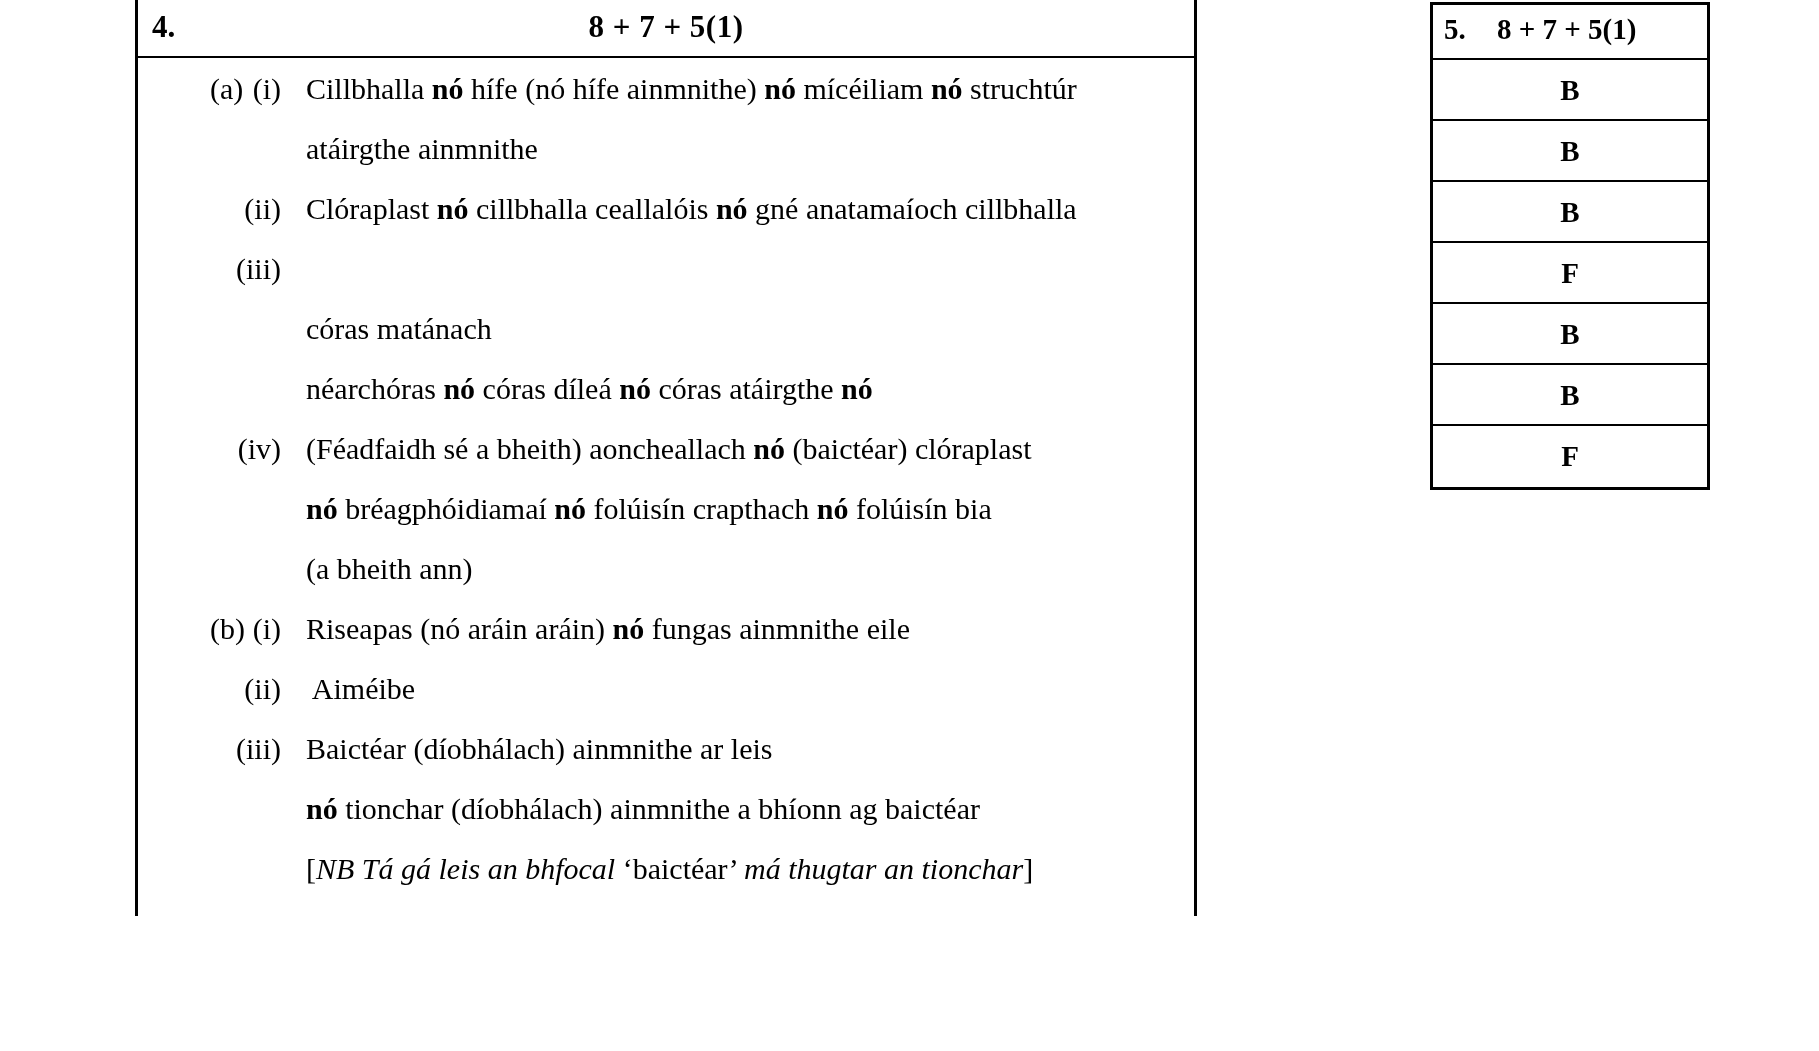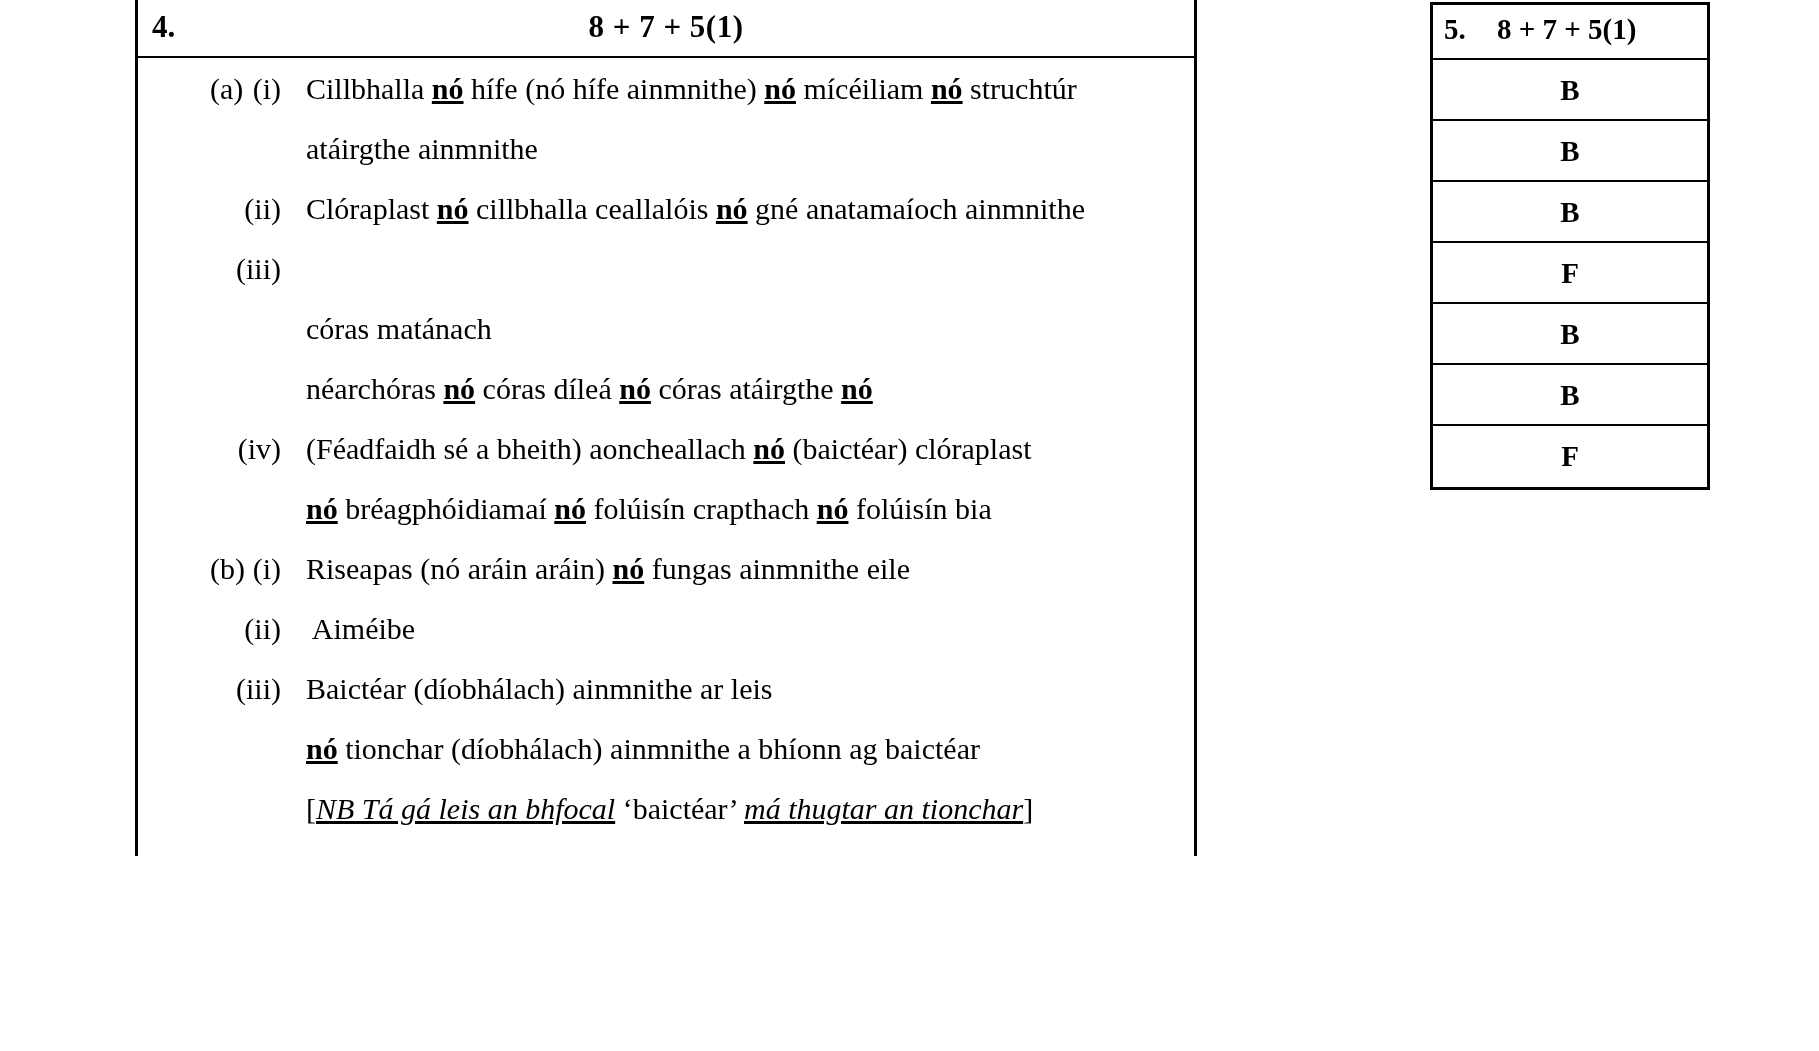--- a/index.html
+++ b/index.html
@@ -76,22 +76,22 @@
     flex: 0 0 78px;
     text-align: right;
     padding-right: 12px;
     box-sizing: border-box;
   }
   .col-text {
     flex: 1 1 auto;
     padding-left: 13px;
     white-space: pre;
   }
-  .col-text b { font-weight: bold; text-decoration: underline; }
-  .col-text i { font-style: italic; text-decoration: underline; }
+  .col-text b { font-weight: bold; }
+  .col-text i { font-style: italic; }
 
   
   .ansrow.cont .col-letter,
   .ansrow.cont .col-roman { visibility: hidden; }
 
   
   #side-table {
     position: absolute;
     left: 1430px;
     top: 2px;
@@ -149,21 +149,21 @@
           <div class="col-text"><span>Cillbhalla </span><b>nó</b><span> hífe (nó hífe ainmnithe) </span><b>nó</b><span> mícéiliam </span><b>nó</b><span> struchtúr</span></div>
         </div>
         <div class="ansrow cont">
           <div class="col-letter"></div>
           <div class="col-roman"></div>
           <div class="col-text"><span>atáirgthe ainmnithe</span></div>
         </div>
         <div class="ansrow">
           <div class="col-letter"></div>
           <div class="col-roman">(ii)</div>
-          <div class="col-text"><span>Clóraplast </span><b>nó</b><span> cillbhalla ceallalóis </span><b>nó</b><span> gné anatamaíoch ainmnithe</span></div>
+          <div class="col-text"><span>Clóraplast </span><b>nó</b><span> cillbhalla ceallalóis </span><b>nó</b><span> gné anatamaíoch cillbhalla</span></div>
         </div>
         <div class="ansrow">
           <div class="col-letter"></div>
           <div class="col-roman">(iii)</div>
         </div>
         <div class="ansrow cont">
           <div class="col-letter"></div>
           <div class="col-roman"></div>
           <div class="col-text"><span>córas matánach</span></div>
         </div>
@@ -174,20 +174,25 @@
         </div>
         <div class="ansrow">
           <div class="col-letter"></div>
           <div class="col-roman">(iv)</div>
           <div class="col-text"><span>(Féadfaidh sé a bheith) aoncheallach </span><b>nó</b><span> (baictéar) clóraplast</span></div>
         </div>
         <div class="ansrow cont">
           <div class="col-letter"></div>
           <div class="col-roman"></div>
           <div class="col-text"><b>nó</b><span> bréagphóidiamaí </span><b>nó</b><span> folúisín crapthach </span><b>nó</b><span> folúisín bia</span></div>
+        </div>
+        <div class="ansrow cont">
+          <div class="col-letter"></div>
+          <div class="col-roman"></div>
+          <div class="col-text"><span>(a bheith ann)</span></div>
         </div>
         <div class="ansrow">
           <div class="col-letter">(b)</div>
           <div class="col-roman">(i)</div>
           <div class="col-text"><span>Riseapas (nó aráin aráin) </span><b>nó</b><span> fungas ainmnithe eile</span></div>
         </div>
         <div class="ansrow">
           <div class="col-letter"></div>
           <div class="col-roman">(ii)</div>
           <div class="col-text"><span> Aiméibe</span></div>

